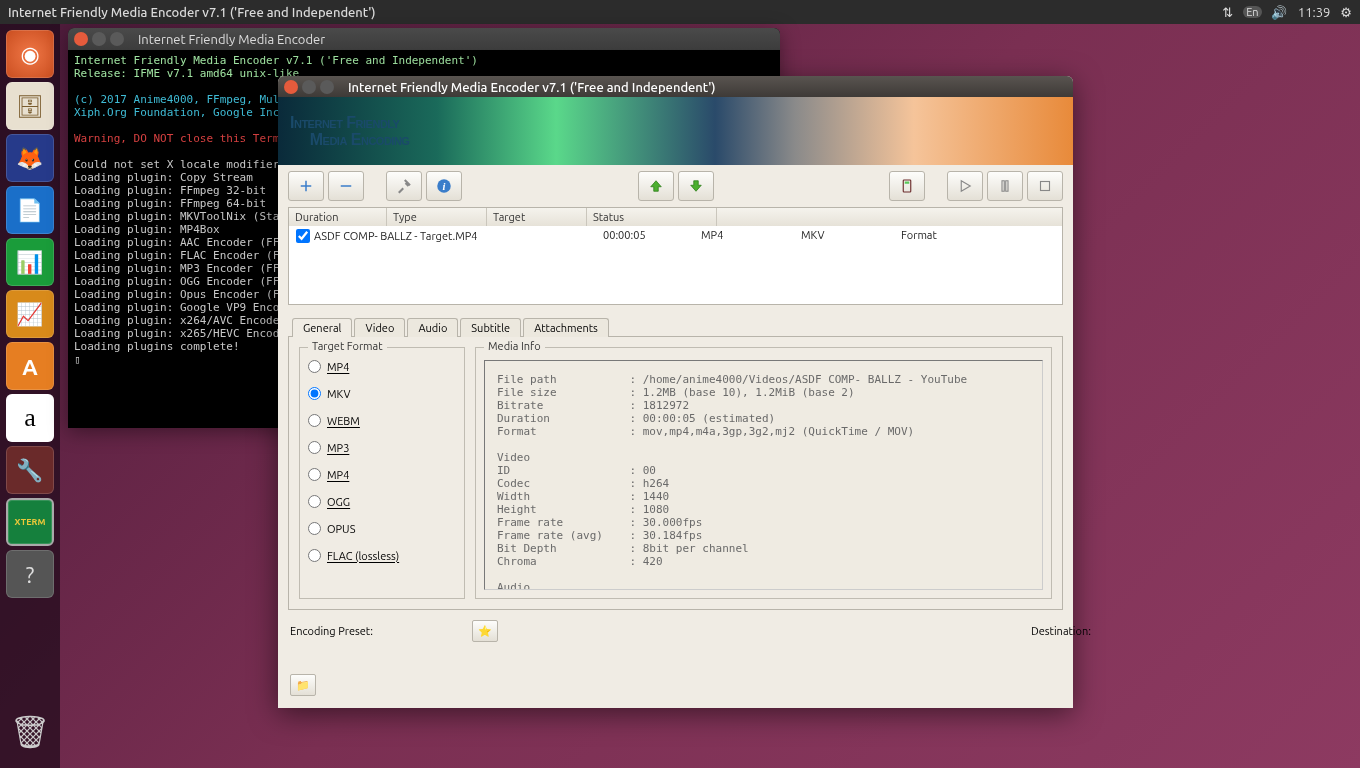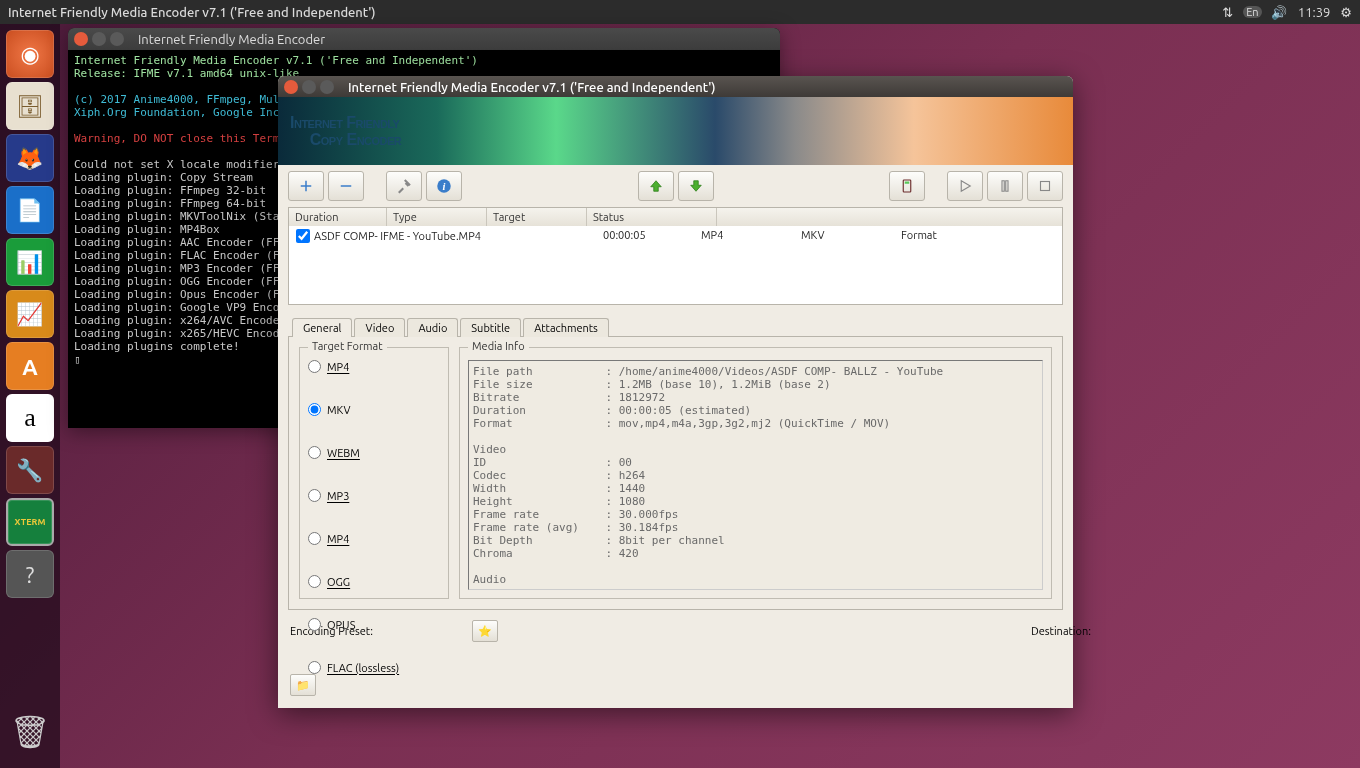--- a/index.html
+++ b/index.html
@@ -66,28 +66,28 @@
 
 
 .tabbar { margin: 12px 10px 0 10px; display: flex; gap: 2px; padding-left: 4px; }
 .tab { padding: 3px 10px; background: #ece8de; border: 1px solid #b8b4aa; border-bottom: none; border-radius: 3px 3px 0 0; font-size: 11px; cursor: pointer; position: relative; top: 1px; }
 .tab.active { background: #f0ece4; z-index: 2; }
 .tabpanel { margin: 0 10px; border: 1px solid #b8b4aa; padding: 10px; display: flex; gap: 10px; height: 274px; }
 
 
 .grp { border: 1px solid #c0bcb2; position: relative; padding: 12px 8px 8px 8px; }
 .grp .legend { position: absolute; top: -8px; left: 8px; background: #f0ece4; padding: 0 4px; font-size: 11px; color: #333; }
-.targetfmt { width: 150px; display: flex; flex-direction: column; gap: 30px; }
+.targetfmt { width: 166px; display: flex; flex-direction: column; gap: 14px; }
 .radio-row { display: flex; align-items: center; gap: 6px; font-size: 11px; }
 .radio-row input { margin: 0; }
 .radio-row label { text-decoration: underline; text-underline-offset: 2px; text-decoration-thickness: 1px; }
 .radio-row label.nound { text-decoration: none; }
 
 .mediainfo { flex: 1; }
-.mediainfo-box { width: 100%; height: 100%; background: #efebe2; border: 1px inset #ccc; font-family: "DejaVu Sans Mono", monospace; font-size: 11px; color: #6a6a6a; padding: 4px; white-space: pre; overflow-y: scroll; }
+.mediainfo-box { width: 100%; height: 100%; background: #efebe2; border: 1px inset #ccc; font-family: "DejaVu Sans Mono", monospace; font-size: 11px; color: #6a6a6a; padding: 12px; white-space: pre; overflow-y: scroll; }
 
 
 .bottom { padding: 10px 12px 12px 12px; display: grid; grid-template-columns: 150px 1fr 30px; row-gap: 10px; column-gap: 6px; align-items: center; font-size: 11px; gap: 32px; }
 .bottom select, .bottom input[type=text] { height: 22px; border: 1px solid #b0aca2; background: #fff; font-size: 11px; padding: 0 4px; width: 100%; }
 .iconbtn { width: 26px; height: 22px; background: linear-gradient(#fdfdfb, #e4e0d6); border: 1px solid #b8b4aa; border-radius: 2px; display: inline-flex; align-items: center; justify-content: center; cursor: pointer; }
 </style>
 </head>
 <body>
 
 <div class="top-panel">
@@ -151,21 +151,21 @@
 
 <div class="ifme-window">
   <div class="ifme-titlebar">
     <span class="win-btn win-close"></span>
     <span class="win-btn"></span>
     <span class="win-btn"></span>
     <span style="margin-left:10px;font-weight:500">Internet Friendly Media Encoder v7.1 ('Free and Independent')</span>
   </div>
   <div class="ifme-banner">
     <div class="logo"><span>Internet Friendly</span>
-     <span>Copy Encoder</span></div>
+     <span>Media Encoding</span></div>
   </div>
 
   <div class="toolbar">
     <div class="tbtn">
         <svg viewBox="0 0 24 24">
           <path fill="#3a7dca" d="M11 5h2v6h6v2h-6v6h-2v-6H5v-2h6z"></path>
         </svg>
       </div>
     <div class="tbtn">
         <svg viewBox="0 0 24 24">
@@ -223,21 +223,21 @@
   <div class="filelist">
     <div class="fl-header">
       <div class="c-dur">Duration</div>
       <div class="c-type">Type</div>
       <div class="c-target">Target</div>
       <div class="c-status">Status</div>
     </div>
     <div class="fl-row">
       <div class="c-name">
           <input type="checkbox" class="fl-chk" checked="" style="">
-          <span>ASDF COMP- IFME - YouTube.MP4</span>
+          <span>ASDF COMP- BALLZ - Target.MP4</span>
         </div>
       <div class="c-dur">00:00:05</div>
       <div class="c-type">MP4</div>
       <div class="c-target">MKV</div>
       <div class="c-status">Format</div>
     </div>
   </div>
 
   <div class="tabbar">
     <div class="tab active">General</div>

